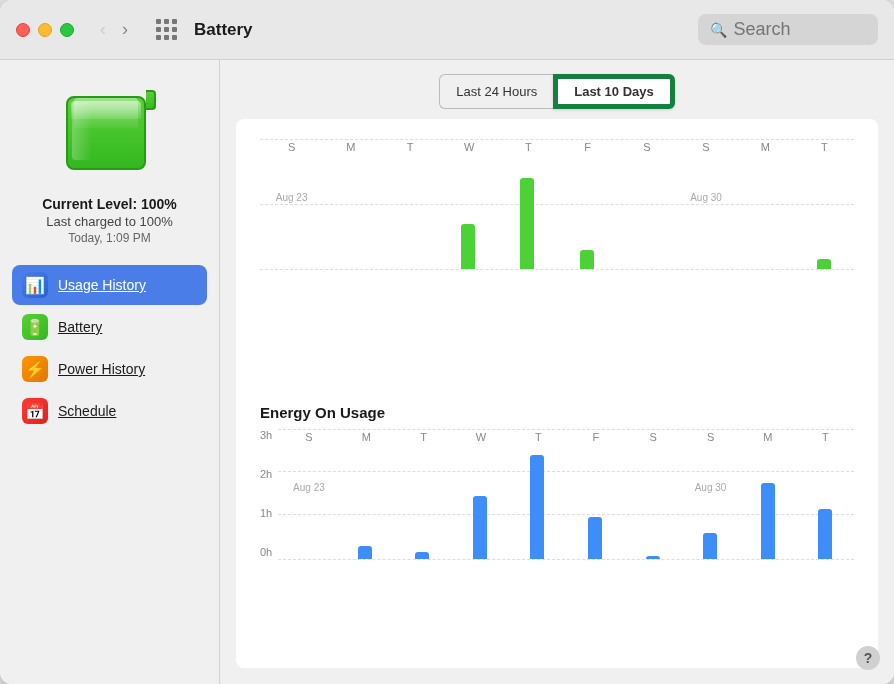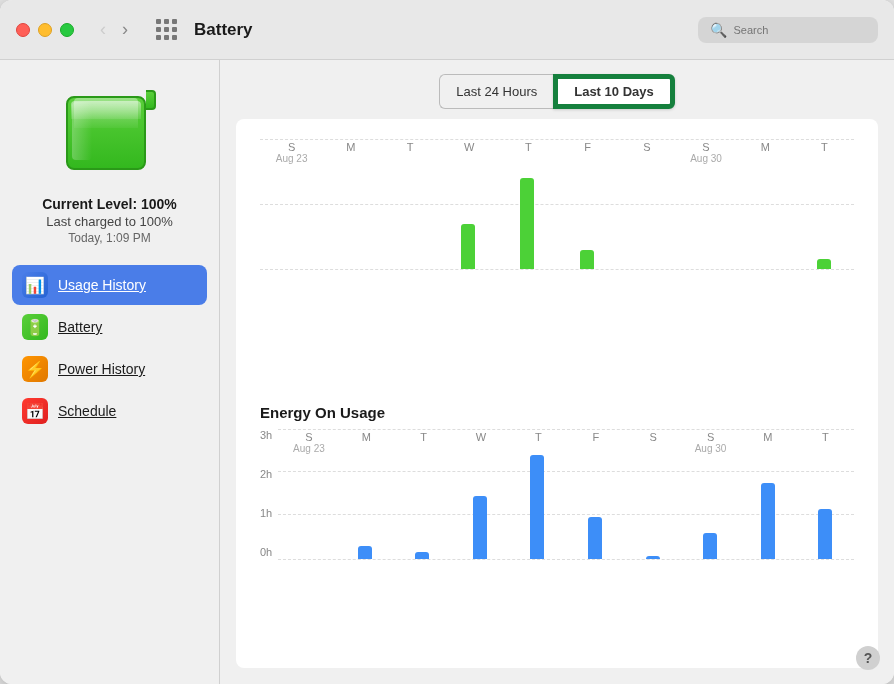--- a/index.html
+++ b/index.html
@@ -111,21 +111,21 @@
 
     .search-icon-svg {
       color: #888;
       font-size: 14px;
     }
 
     .search-input {
       border: none;
       background: none;
       outline: none;
-      font-size: 11px;
+      font-size: 18px;
       color: #333;
       width: 100%;
     }
 
     
     .main-content {
       display: flex;
       flex: 1;
       overflow: hidden;
     }
@@ -426,20 +426,21 @@
     }
 
     .x-label-day {
       font-size: 11px;
       color: #888;
     }
 
     .x-label-date {
       font-size: 10px;
       color: #aaa;
+      margin-top: 39px;
     }
 
     .help-btn {
       position: absolute;
       bottom: 14px;
       right: 14px;
       width: 24px;
       height: 24px;
       border-radius: 50%;
       background: #d0d0d0;

